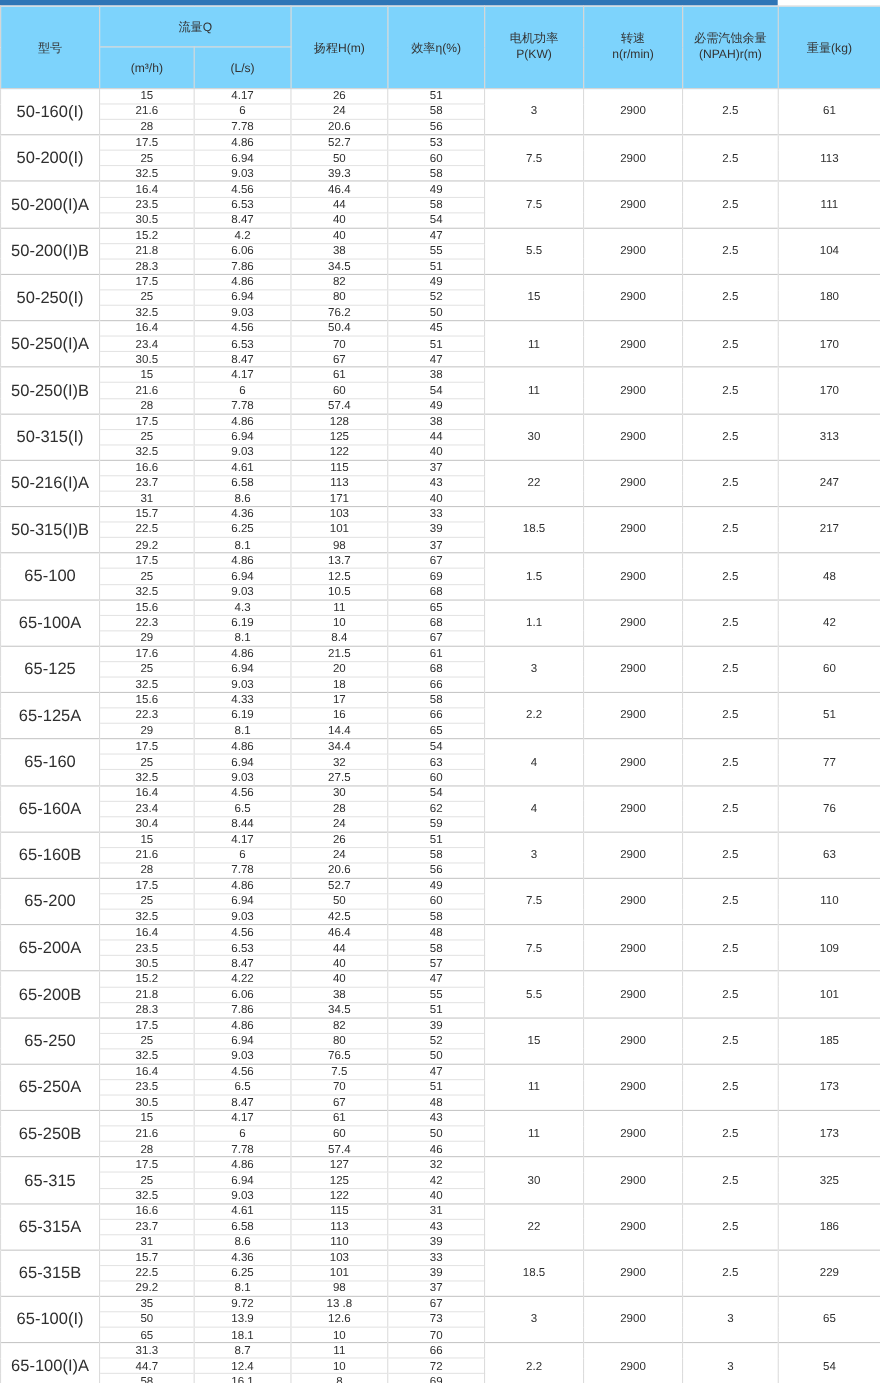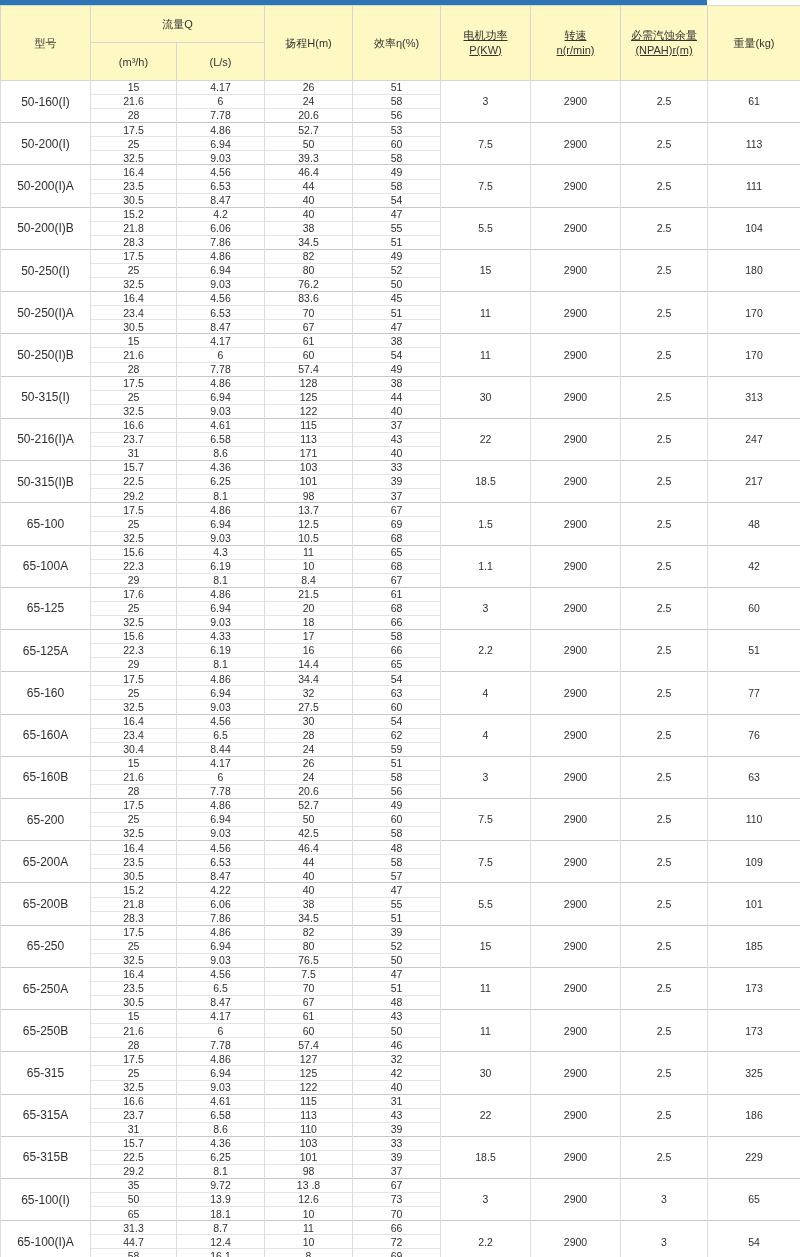--- a/index.html
+++ b/index.html
@@ -12,41 +12,41 @@
   table.spec {
     border-collapse: collapse;
     table-layout: fixed;
     width: 800px;
     border: 1px solid #c7c7c7;
   }
   .spec th {
     font-weight: normal;
     font-size: 11px;
     color: #333333;
-    background: #fef9c3;
+    background: #7dd3fc;
     border: 1px solid #d6d6d6;
     padding: 0;
     text-align: center;
     vertical-align: middle;
   }
   .spec thead tr.h1 th { height: 36px; }
   .spec thead tr.h2 th { height: 37px; }
-  .spec th .l { display: block; line-height: 1.4; text-decoration: underline; }
+  .spec th .l { display: block; line-height: 1.4; }
   .spec td {
     font-size: 10.5px;
     color: #2f2f2f;
     text-align: center;
     vertical-align: middle;
     padding: 0;
     height: 13.08px;
     line-height: 1;
     border-left: 1px solid #dcdcdc;
     border-right: 1px solid #dcdcdc;
   }
-  .spec td.model { font-size: 12px; }
+  .spec td.model { font-size: 15px; }
   .spec tr.sub-row td { border-top: 1px solid #e4e4e4; }
   .spec tr.group-first td { border-top: 1px solid #c7c7c7; }
 </style>
 </head>
 <body>
 
 <div class="page">
   <div class="top-bar" style="background: rgb(46, 117, 182);"></div>
   <table class="spec">
     <colgroup>
@@ -198,21 +198,21 @@
         <tr class="sub-row">
           <td>32.5</td>
           <td>9.03</td>
           <td>76.2</td>
           <td>50</td>
         </tr>
         <tr class="group-first">
           <td rowspan="3" class="model">50-250(I)A</td>
           <td>16.4</td>
           <td>4.56</td>
-          <td>83.6</td>
+          <td>50.4</td>
           <td>45</td>
           <td rowspan="3">11</td>
           <td rowspan="3">2900</td>
           <td rowspan="3">2.5</td>
           <td rowspan="3">170</td>
         </tr>
         <tr class="sub-row">
           <td>23.4</td>
           <td>6.53</td>
           <td>70</td>

